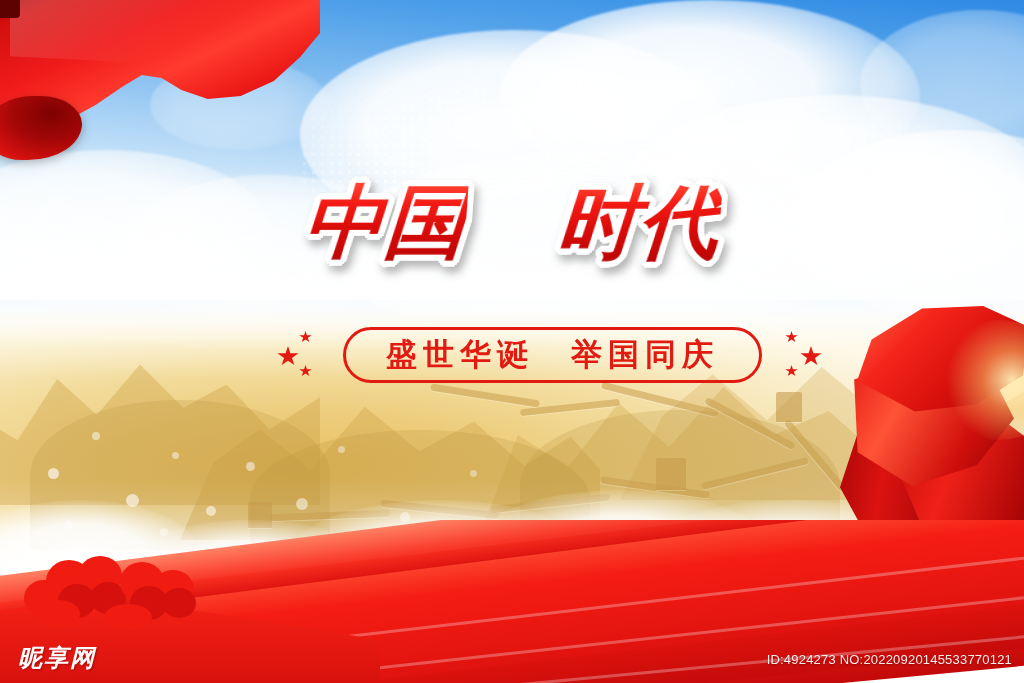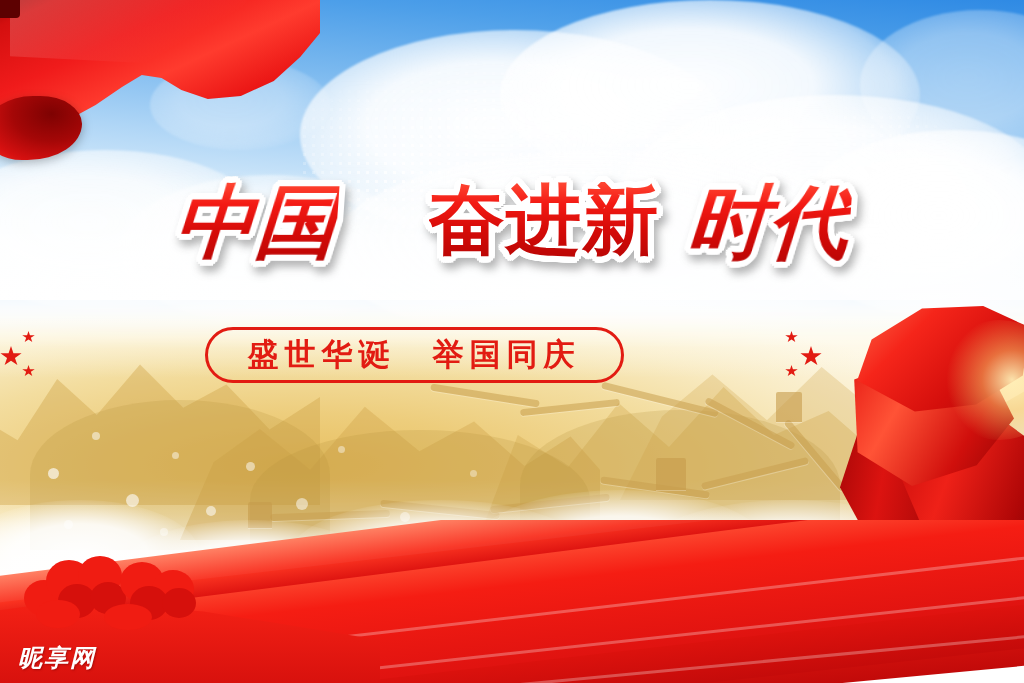--- a/index.html
+++ b/index.html
@@ -154,21 +154,21 @@
     font-family:"DejaVu Serif","Liberation Serif",serif;
     font-style:italic;
     font-size:80px;
     transform:skewX(-4deg);
   }
   .ttl-gap { width:36px; }
 
   
   .sub-row {
     position:absolute; left:0; top:323px; width:828px; height:64px;
-    display:flex; align-items:center; justify-content:space-between; gap:20px;
+    display:flex; align-items:center; justify-content:flex-end; gap:20px;
   }
   .stars { position:relative; width:46px; height:52px; }
   .star {
     position:absolute;
     clip-path:polygon(50% 0%, 61% 35%, 98% 35%, 68% 57%, 79% 91%, 50% 70%, 21% 91%, 32% 57%, 2% 35%, 39% 35%);
     background:#e21b12;
   }
   .stars.left  .s-big { left:0px;  top:17px; width:22px; height:21px; }
   .stars.left  .s-t   { left:22px; top:2px;  width:13px; height:12px; }
   .stars.left  .s-b   { left:22px; top:36px; width:13px; height:12px; }
@@ -356,21 +356,20 @@
     <div class="rb rb-d"></div>
     <div class="rb rb-c"></div>
     <div class="rb rb-b"></div>
     <div class="rb rb-a"></div>
     <div class="rb rb-glow"></div>
   </div>
 
   <div class="title-row">
     <span class="ttl brush">中国</span>
     <span class="ttl-gap"></span>
-    <span class="ttl">奋进新</span>
     <span class="ttl brush">时代</span>
   </div>
 
   <div class="sub-row">
     <div class="stars left">
       <span class="star s-t"></span>
       <span class="star s-big"></span>
       <span class="star s-b"></span>
     </div>
     <div class="sub-box">
@@ -405,14 +404,15 @@
     <span class="pl dark" style="left:106px; top:30px; width:38px; height:34px;"></span>
     <span class="pl dark" style="left:138px; top:32px; width:34px; height:30px;"></span>
     <span class="pl" style="left:12px;  top:44px; width:44px; height:28px;"></span>
     <span class="pl" style="left:80px;  top:48px; width:48px; height:26px;"></span>
   </div>
 
   <div class="watermark">
     <span class="wm-logo">昵享网</span>
   </div>
 
+  <div class="idtag">ID:4924273 NO:20220920145533770121</div>
 
 </div>
 
 </body></html>

